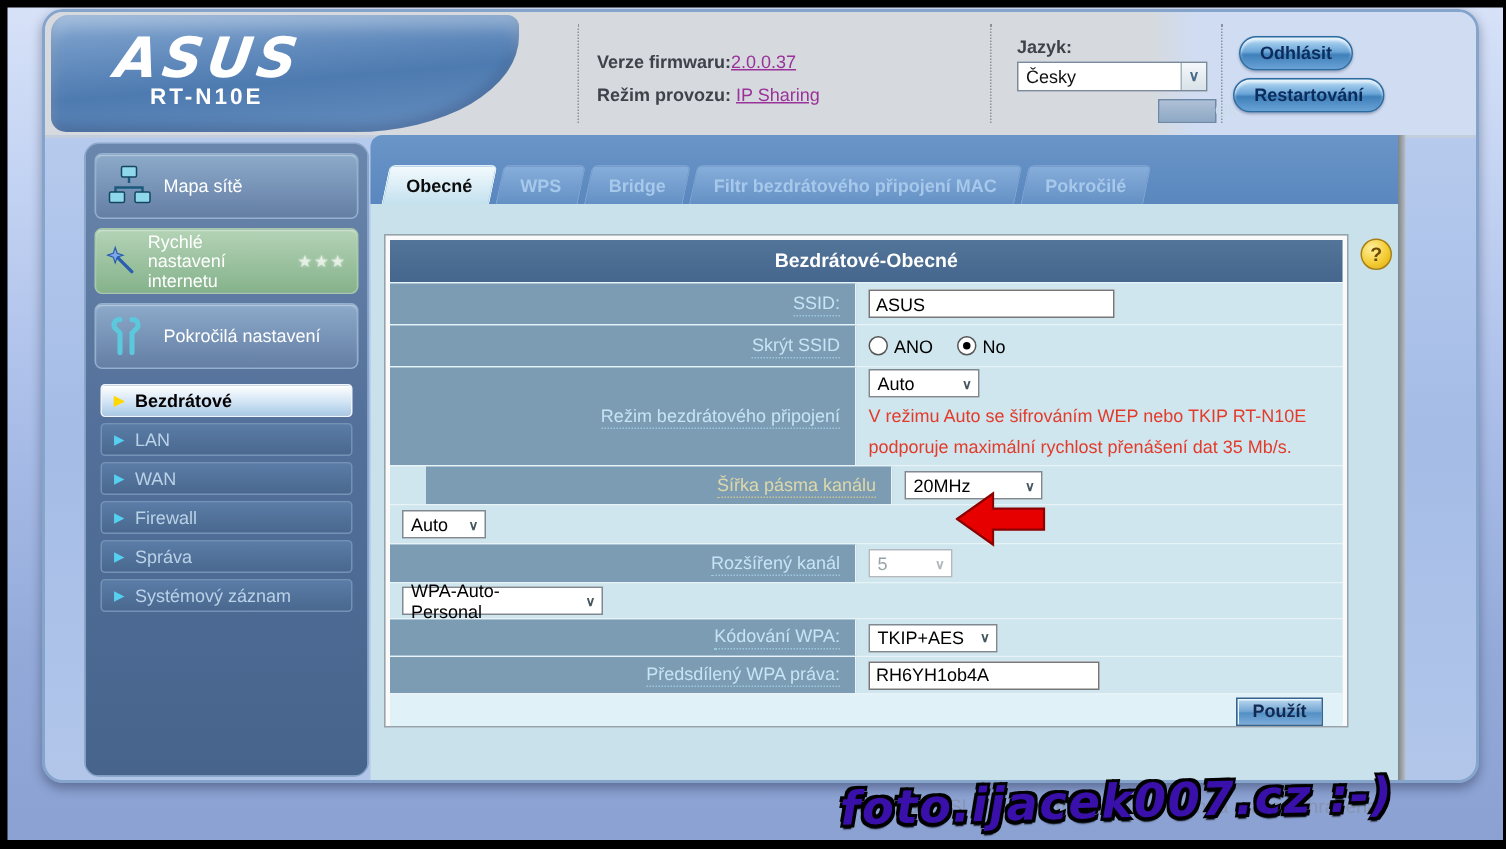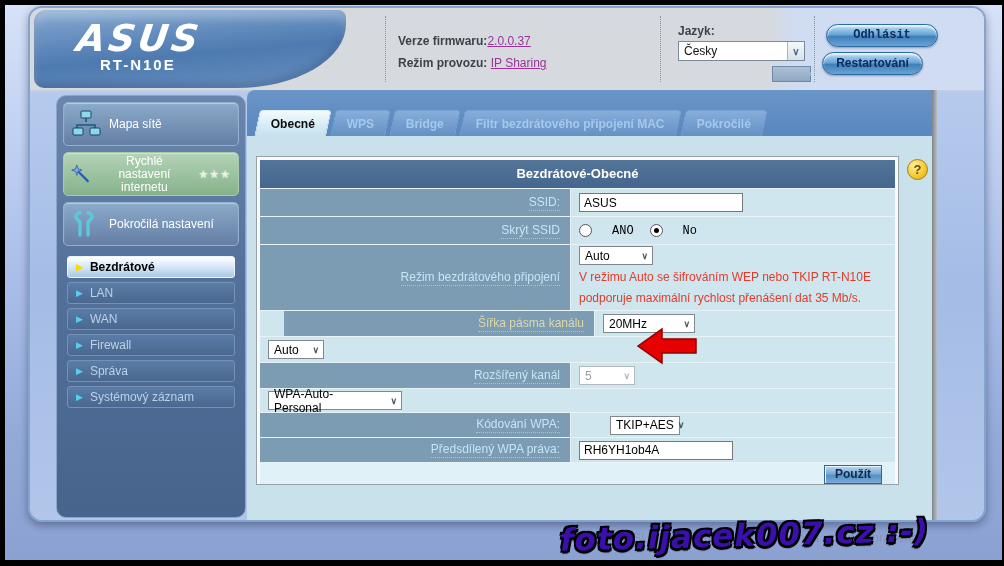--- a/index.html
+++ b/index.html
@@ -40,33 +40,33 @@
   .dd-btn { width:17px; height:100%; border-left:1px solid #aab4bc; background:linear-gradient(180deg,#f4f8fa,#d8e2e8);
     display:flex; align-items:center; justify-content:center; color:#4a6a8a; font-size:10px; font-weight:bold; }
   .ok-btn { position:absolute; left:742px; top:58px; width:37px; height:16px;
     background:linear-gradient(180deg,#aec0d6 0%,#8ea8c4 100%); border:1px solid #6e88a8;
     color:#cddcec; font-size:11px; font-weight:bold; text-align:center; line-height:14px; cursor:pointer;padding-left:37px; }
 
   .pill { position:absolute; border:1px solid #2e6ca0; border-radius:12px; color:#0c2c5c;
     font-size:12px; font-weight:bold; text-align:center; cursor:pointer;
     background:linear-gradient(180deg,#bfe0f6 0%,#6ba6d8 45%,#3f80ba 55%,#6aa2d6 100%);
     box-shadow:inset 0 2px 2px rgba(255,255,255,.7), 0 1px 2px rgba(0,0,40,.3); }
-  .pill-logout { left:796px; top:16px; width:112px; height:23px; line-height:21px;font-family:Liberation Mono, monospace; }
+  .pill-logout { left:796px; top:16px; width:76px; height:23px; line-height:21px; }
   .pill-restart { left:792px; top:44px; width:101px; height:23px; line-height:21px; }
 
   
   .sidebar { position:absolute; left:26px; top:87px; width:190px; height:423px;
     background:linear-gradient(180deg,#6a86ac 0%,#53709a 45%,#47648d 100%);
     border:1px solid #8aa6c8; border-radius:10px; padding:6px; }
   .side-big { height:44px; margin-bottom:6px; display:flex; align-items:center; gap:8px; padding:0 7px;
     border-radius:5px; border:1px solid #93b0ce; color:#fff; font-size:12px; cursor:pointer;
     background:linear-gradient(180deg,#8caaca 0%,#647ea4 100%);
     box-shadow:inset 0 1px 1px rgba(255,255,255,.4); }
   .side-big.green { background:linear-gradient(180deg,#b4d3b6 0%,#85b28b 100%); border-color:#a9c9ab; }
-  .side-big .txt { line-height:13px;text-align:center; }
+  .side-big .txt { line-height:13px; }
   .stars { margin-left:auto; font-size:11px; color:#f2f8f0; opacity:.85; letter-spacing:1px;
     text-shadow:0 0 2px rgba(255,255,255,.8); }
   .menu { margin-top:10px; }
   .menu-item { height:22px; margin:4px 4px; display:flex; align-items:center; gap:7px; padding:0 8px;
     border-radius:3px; font-size:12px; cursor:pointer; color:#bad2e8;
     background:linear-gradient(180deg,#5a7ca6 0%,#4a688f 100%); border:1px solid #7492b6; }
   .menu-item .arr { font-size:9px; color:#55d0f0; }
   .menu-item.active { background:linear-gradient(180deg,#ffffff 0%,#d2e4f4 55%,#a9c9e5 100%);
     border-color:#edf4fa; color:#000; font-weight:bold; }
   .menu-item.active .arr { color:#ffd800; }
@@ -97,36 +97,36 @@
     font-size:13px; font-weight:bold; text-align:center; line-height:28px; }
   .row { display:flex; border-top:1px solid #e8f3f7; }
   .lbl { width:311px; background:#7c9cb4; display:flex; justify-content:flex-end; align-items:center;
     padding-right:10px; border-right:1px solid #e8f3f7; }
   .lbl span { color:#c6e4f4; font-size:12px; border-bottom:1px dotted #9cc8e0; padding-bottom:1px;
     text-align:right; cursor:help; }
   .lbl.alt span { color:#ddd8a9; border-bottom-color:#c8c490; }
   .fld { flex:1; background:#cfe6ee; display:flex; align-items:center; padding-left:8px; }
   .r-ssid { height:28px; } .r-hide { height:28px; } .r-mode { height:66px; }
   .r-bw { height:26px;padding-left:24px; } .r-ch { height:26px; } .r-ext { height:26px; }
-  .r-auth { height:24px; } .r-enc { height:25px;gap:31px; } .r-key { height:25px; }
+  .r-auth { height:24px; } .r-enc { height:25px; } .r-key { height:25px; }
 
   .tinput { height:19px; border:1px solid #777; background:#fff; font-size:12px; color:#000;
     padding:0 4px; font-family:"Liberation Sans", sans-serif; }
   .w-ssid { width:164px; } .w-key { width:154px; }
 
   .sel { height:19px; border:1px solid #808890; background:#fff; display:inline-flex; align-items:center;
     font-size:12px; color:#000; padding-left:5px; cursor:pointer; }
   .sel .ar { margin-left:auto; padding:0 4px; color:#45565f; font-size:9px; font-weight:bold; }
   .sel.dis { color:#98a2a8; border-color:#b2babe; cursor:default; }
   .sel.dis .ar { color:#b0b8bc; }
   .w-mode { width:74px; } .w-bw { width:92px; } .w-chan { width:56px; }
-  .w-auth { width:134px;gap:12px; } .w-enc { width:70px; }
+  .w-auth { width:134px;gap:12px; } .w-enc { width:86px; }
 
   .radio-group { display:flex; align-items:center; gap:16px; }
-  .radio-opt { display:flex; gap:20px; font-size:12px; color:#000; cursor:pointer;font-family:Liberation Mono, monospace; }
+  .radio-opt { display:flex; gap:4px; font-size:12px; color:#000; cursor:pointer; }
   .rdot { width:13px; height:13px; border-radius:50%; border:1px solid #555; background:#fff; position:relative; }
   .rdot.checked::after { content:""; position:absolute; left:3px; top:3px; width:5px; height:5px;
     border-radius:50%; background:#000; }
 
   .mode-cell { flex-direction:column; align-items:flex-start; justify-content:center; }
   .note { color:#e33b2b; font-size:12px; line-height:21px; }
   .mode-cell .sel { margin-bottom:2px; }
 
   .apply-row { height:23px; background:#e0f1f7; border-top:1px solid #e8f3f7; display:flex;
     justify-content:flex-end; align-items:center; padding-right:13px; }

